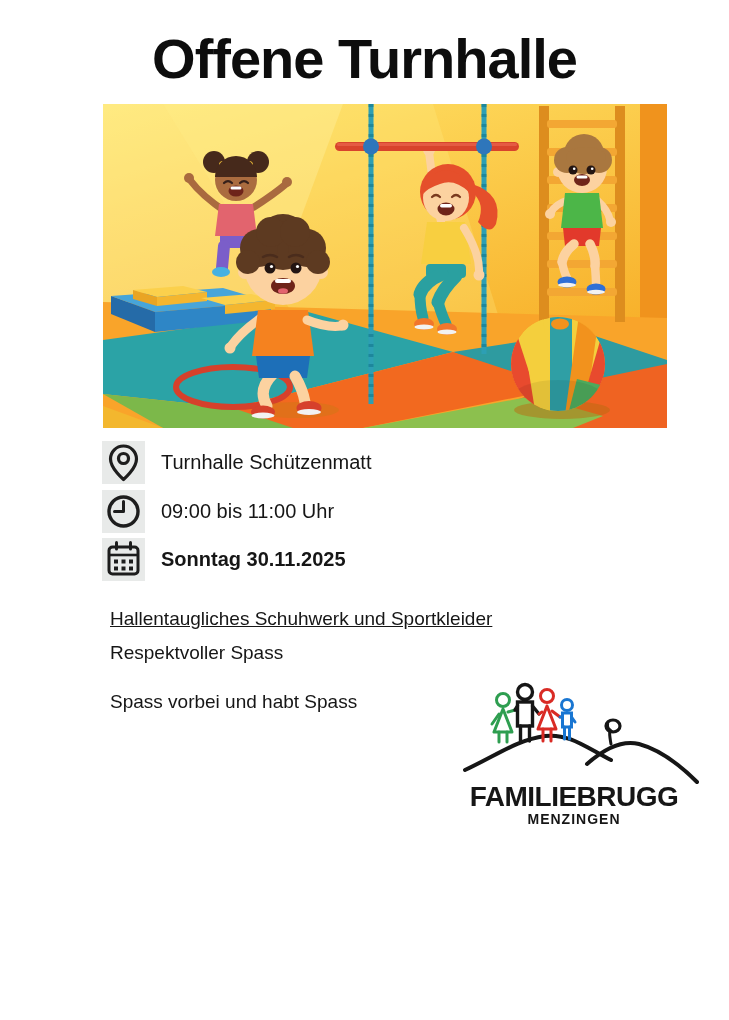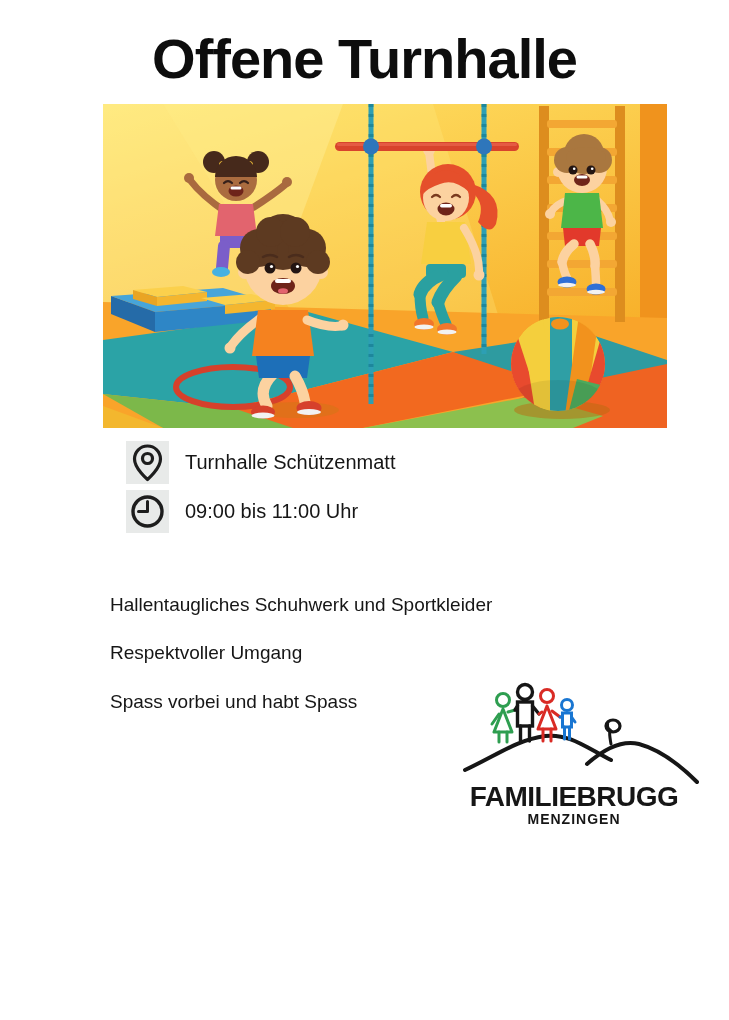--- a/index.html
+++ b/index.html
@@ -6,27 +6,27 @@
   .page{
     position:relative;width:729px;height:1020px;background:#ffffff;
     font-family:"Liberation Sans", sans-serif;color:#111111;overflow:hidden;padding-left:40px;
   }
   .title{
     position:absolute;top:26px;left:0;width:729px;text-align:center;
     font-size:56px;font-weight:bold;letter-spacing:-1px;color:#0d0d0d;
   }
   .hero{position:absolute;left:103px;top:104px;width:564px;height:324px;}
   .hero svg{display:block;width:100%;height:100%;}
-  .info-row{position:absolute;left:102px;height:44px;display:flex;align-items:center;margin-left:24px;}
+  .info-row{position:absolute;left:102px;height:44px;display:flex;align-items:center;}
   .row-0{top:440px;} .row-1{top:489px;align-items:center;} .row-2{top:537px;}
   .icon-box{width:43px;height:43px;background:#e8eae9;display:flex;align-items:center;justify-content:center;flex:0 0 43px;}
   .info-label{margin-left:16px;font-size:20px;color:#161616;white-space:nowrap;}
   .info-label.bold{font-weight:bold;}
   .note{position:absolute;left:110px;font-size:19px;color:#161616;white-space:nowrap;}
-  .note-0{top:594px;} .note-1{top:642px;} .note-2{top:691px;}
+  .note-0{top:608px;text-decoration:underline;} .note-1{top:642px;} .note-2{top:691px;}
   .logo{position:absolute;left:459px;top:666px;width:242px;height:168px;}
   .logo svg{display:block;width:100%;height:100%;}
   .logo-brand{font-family:"Liberation Sans", sans-serif;font-weight:bold;font-size:28px;letter-spacing:-0.5px;fill:#161616;}
   .logo-town{font-family:"Liberation Sans", sans-serif;font-weight:bold;font-size:14px;letter-spacing:1px;fill:#161616;}
 </style>
 </head>
 <body>
 
 <div class="page">
 
@@ -247,23 +247,42 @@
   <div class="info-row row-1">
     <div class="icon-box">
       <svg width="43" height="43" viewBox="0 0 43 43">
         <circle cx="21.5" cy="21.5" r="14.5" fill="none" stroke="#1d1d1d" stroke-width="3.4"></circle>
         <path d="M21.5,11.5 L21.5,21.5 L12.5,21.5" fill="none" stroke="#1d1d1d" stroke-width="3" stroke-linecap="round" stroke-linejoin="round"></path>
       </svg>
     </div>
     <div class="info-label">09:00 bis 11:00 Uhr</div>
   </div>
 
+  <div class="info-row row-2">
+    <div class="icon-box">
+      <svg width="43" height="43" viewBox="0 0 43 43">
+        <rect x="7" y="9" width="29" height="27" rx="3.5" fill="none" stroke="#1d1d1d" stroke-width="3"></rect>
+        <line x1="7" y1="17" x2="36" y2="17" stroke="#1d1d1d" stroke-width="2.6"></line>
+        <line x1="14.5" y1="4.5" x2="14.5" y2="11" stroke="#1d1d1d" stroke-width="3" stroke-linecap="round"></line>
+        <line x1="28.5" y1="4.5" x2="28.5" y2="11" stroke="#1d1d1d" stroke-width="3" stroke-linecap="round"></line>
+        <g fill="#1d1d1d">
+          <rect x="12" y="21.5" width="4" height="4"></rect>
+            <rect x="19.5" y="21.5" width="4" height="4"></rect>
+            <rect x="27" y="21.5" width="4" height="4"></rect>
+          <rect x="12" y="28.5" width="4" height="4"></rect>
+            <rect x="19.5" y="28.5" width="4" height="4"></rect>
+            <rect x="27" y="28.5" width="4" height="4"></rect>
+        </g>
+      </svg>
+    </div>
+    <div class="info-label bold">Sonntag 30.11.2025</div>
+  </div>
 
   <div class="note note-0">Hallentaugliches Schuhwerk und Sportkleider</div>
-  <div class="note note-1">Respektvoller Umgang</div>
+  <div class="note note-1">Respektvoller Spass</div>
   <div class="note note-2">Spass vorbei und habt Spass</div>
 
   <div class="logo">
     <svg viewBox="0 0 242 168">
 
       <g fill="none" stroke="#161616" stroke-width="4" stroke-linecap="round">
         <path d="M6,104 C40,88 58,74 86,70 C110,67 128,82 152,94"></path>
         <path d="M128,98 C146,82 164,74 180,78 C202,84 224,102 238,116"></path>
       </g>
 

